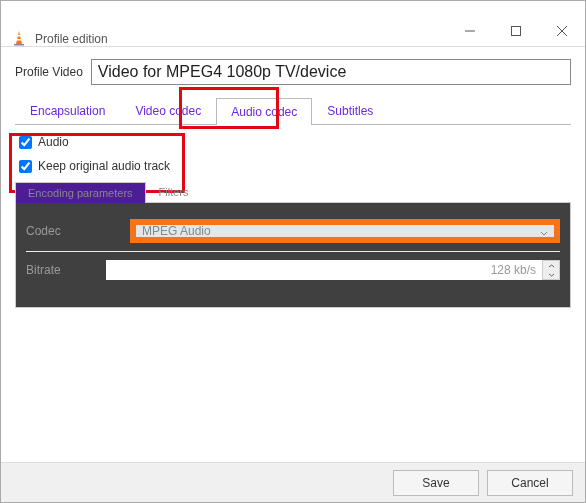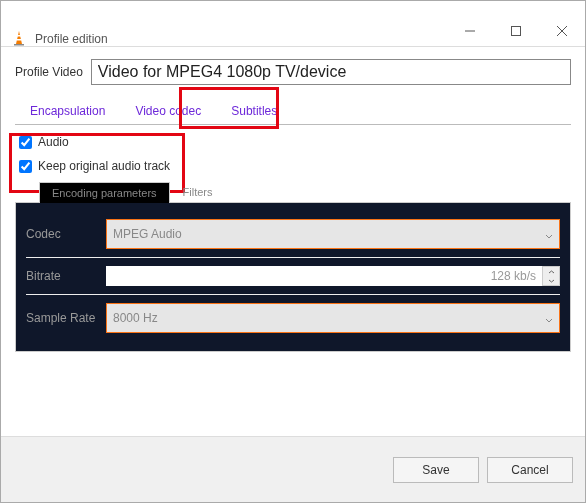--- a/index.html
+++ b/index.html
@@ -16,34 +16,34 @@
 .row-name input { flex: 1; font-size: 16px; padding: 3px 6px; border: 1px solid #888; background: #fff; color: #222; }
 .tabs { display: flex; align-items: flex-end; border-bottom: 1px solid #bbb; margin-top: 6px; }
 .tab { font-size: 12px; color: #6d28d9; padding: 6px 14px; border: 1px solid transparent; border-bottom: none; position: relative; cursor: default; }
 .tab.active { border-color: #bbb; background: #fff; top: 1px; }
 .hl-tabarea { position: absolute; border: 3px solid #e30613; pointer-events: none; }
 .hl-check { position: absolute; border: 3px solid #e30613; pointer-events: none; }
 .chk-row { display: flex; align-items: center; gap: 6px; margin: 10px 4px 6px; font-size: 12px; color: #333; }
 .chk-row input { width: 13px; height: 13px; }
 .subtabs { display: flex; align-items: flex-end; border-bottom: 1px solid #ccc; margin: 8px 0 0; }
 .subtab { font-size: 11px; color: #888; padding: 4px 12px; border: 1px solid transparent; border-bottom: none; position: relative; }
-.subtab.active { border-color: #ccc; background: #000000; top: 1px; color: #888; margin-left: 24px; }
-.panel { border: 1px solid #ccc; border-top: none; padding: 8px 10px 10px; background: #0f172a; }
+.subtab.active { border-color: #ccc; background: #4c1d95; top: 1px; color: #888; }
+.panel { border: 1px solid #ccc; border-top: none; padding: 8px 10px 19px; background: #404040; }
 .param-row { display: flex; align-items: center; padding: 8px 0; border-bottom: 1px solid #eee; }
 .param-row:last-child { border-bottom: none; }
 .param-row .plabel { font-size: 12px; color: #999; width: 80px; }
 .param-row .pcontrol { flex: 1; display: flex; align-items: center; }
-.sel { flex: 1; background: #e6e6e6; border: 1px solid #f97316; font-size: 12px; padding: 3px 20px 3px 6px; color: #888; position: relative; height: 30px; display: flex; align-items: center; }
+.sel { flex: 1; background: #e6e6e6; border: 6px solid #f97316; font-size: 12px; padding: 3px 20px 3px 6px; color: #888; position: relative; height: 24px; display: flex; align-items: center; margin-left: 24px; }
 .sel .chev { position: absolute; right: 6px; top: 50%; transform: translateY(-50%); width: 8px; height: 8px; }
 .spin { display: flex; align-items: center; flex: 1; justify-content: flex-end; background: #fff; }
 .spin .sval { font-size: 12px; color: #999; margin-right: 6px; }
 .spin .spin-btns { display: flex; flex-direction: column; border: 1px solid #ccc; background: #eee; }
 .spin .spin-btns div { width: 16px; height: 9px; display: flex; align-items: center; justify-content: center; }
 .spin .spin-btns svg { width: 7px; height: 4px; }
-.footer { position: absolute; bottom: 0; left: 0; right: 0; height: 66px; background: #f0f0f0; border-top: 1px solid #ddd; display: flex; align-items: center; justify-content: flex-end; padding: 0 12px; gap: 8px; }
+.footer { position: absolute; bottom: 0; left: 0; right: 0; height: 40px; background: #f0f0f0; border-top: 1px solid #ddd; display: flex; align-items: center; justify-content: flex-end; padding: 0 12px; gap: 8px; }
 .btn { min-width: 86px; font-size: 12px; padding: 5px 10px; border: 1px solid #bbb; background: #f5f5f5; color: #333; cursor: default; text-align: center; }
 </style>
 </head>
 <body>
 
 <div class="titlebar">
   <span class="app-icon">
     <svg viewBox="0 0 16 16">
         <polygon points="8,1 11,14 5,14" fill="#f57c00"></polygon>
         <rect x="6" y="5" width="4" height="1.5" fill="#fff"></rect>
@@ -74,20 +74,21 @@
 <div class="content">
   <div class="row-name">
     <label>Profile Video</label>
     <input type="text" value="Video for MPEG4 1080p TV/device" style="">
   </div>
 
   <div style="position:relative;">
     <div class="tabs">
       <div class="tab">Encapsulation</div>
       <div class="tab">Video codec</div>
+      <div class="tab active">Audio codec</div>
       <div class="tab">Subtitles</div>
     </div>
     <div class="hl-tabarea" style="left:164px; top:-10px; width:100px; height:42px;"></div>
 
     <div style="position:relative;">
       <div class="chk-row">
         <input type="checkbox" checked="" style="">
         <span>Audio</span>
       </div>
       <div class="chk-row">
@@ -127,31 +128,20 @@
                 </div>
               <div>
                   <svg viewBox="0 0 7 4">
                     <polyline points="1,1 3.5,3 6,1" fill="none" stroke="#666"></polyline>
                   </svg>
                 </div>
             </div>
           </div>
         </div>
       </div>
-      <div class="param-row">
-        <div class="plabel">Sample Rate</div>
-        <div class="pcontrol">
-          <div class="sel">
-            <span>8000 Hz</span>
-            <span class="chev"><svg viewBox="0 0 8 8">
-                  <polyline points="1,2 4,5 7,2" fill="none" stroke="#888" stroke-width="1"></polyline>
-                </svg></span>
-          </div>
-        </div>
-      </div>
     </div>
   </div>
 </div>
 
 <div class="footer">
   <div class="btn">Save</div>
   <div class="btn">Cancel</div>
 </div>
 
 </body></html>

